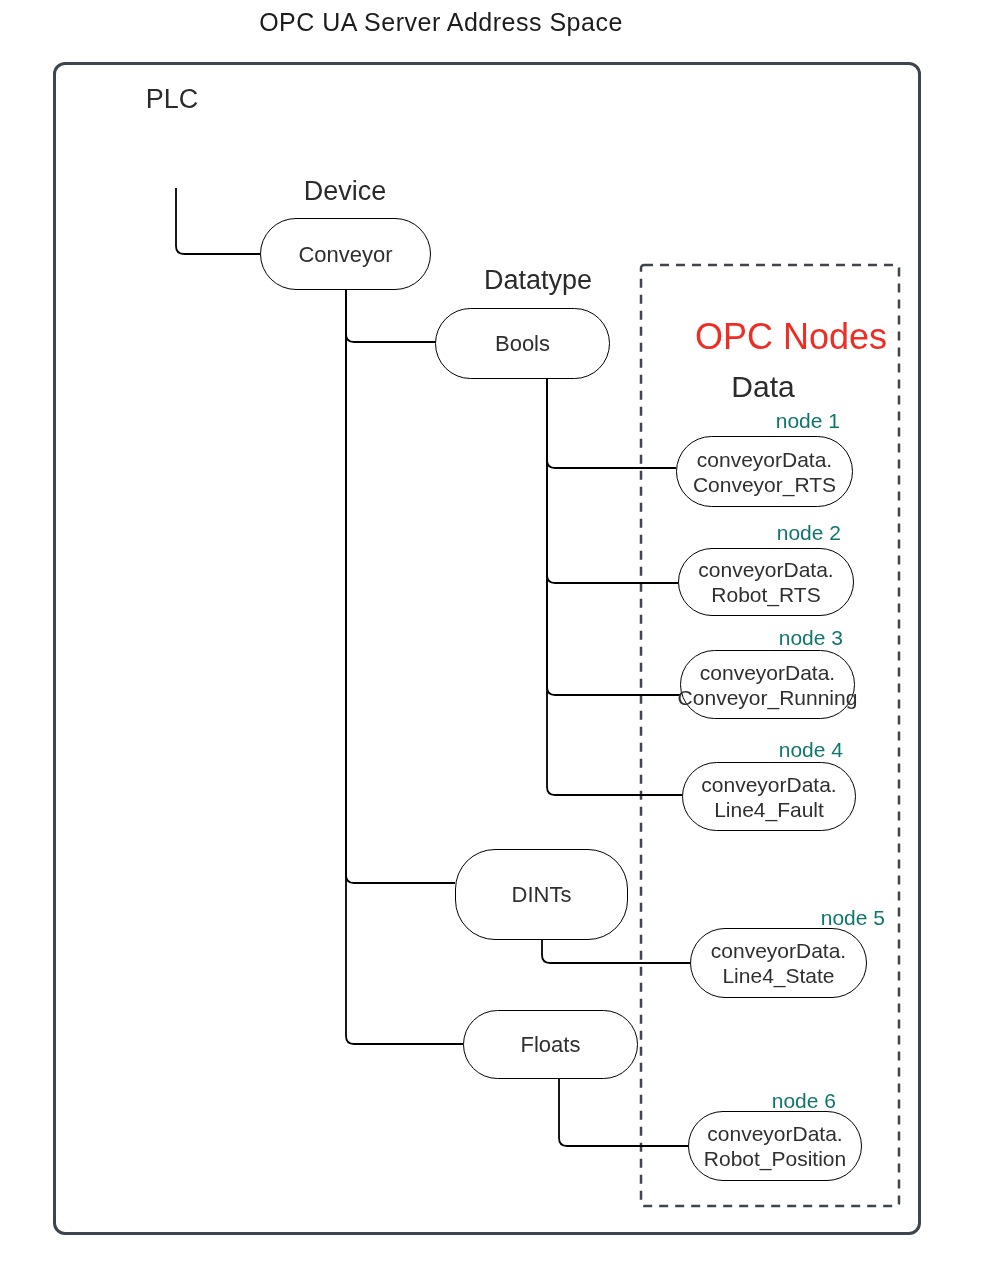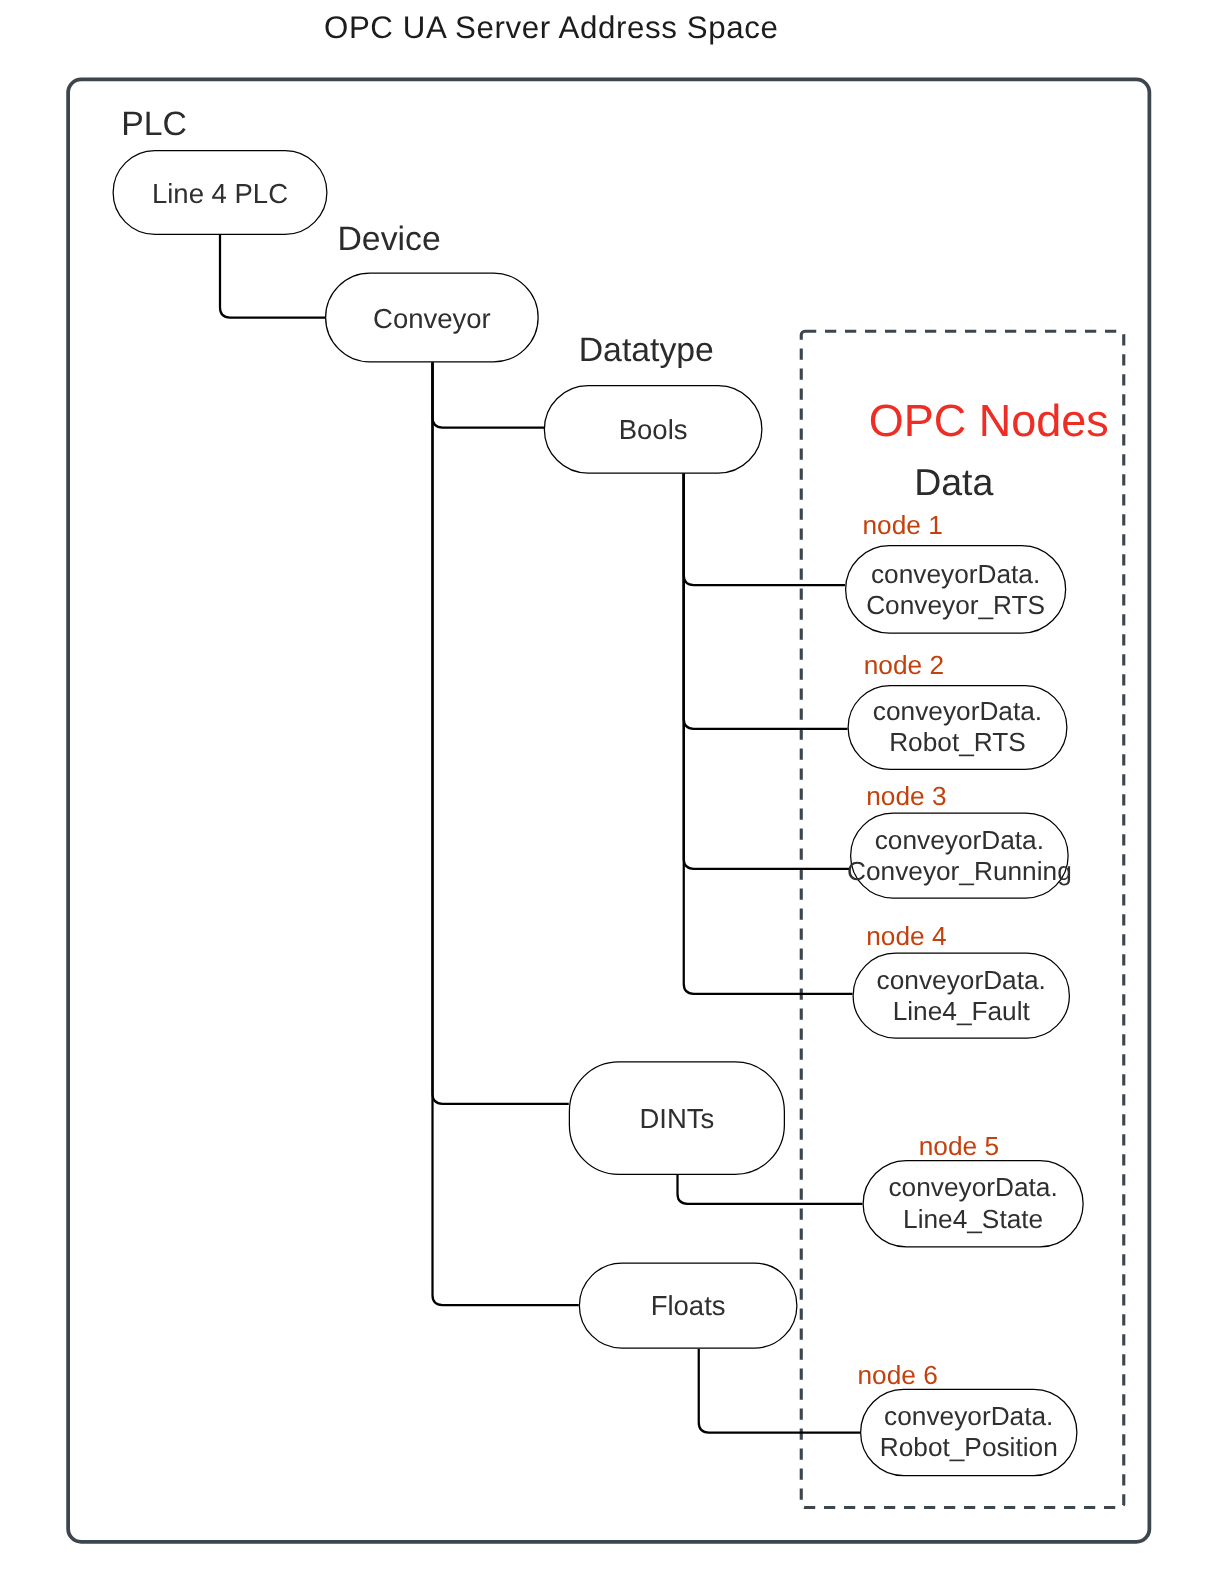--- a/index.html
+++ b/index.html
@@ -3,24 +3,24 @@
 <meta charset="utf-8">
 <style>
   html,body{margin:0;padding:0;background:#ffffff;}
   body{width:982px;height:1265px;font-family:"Liberation Sans","DejaVu Sans",sans-serif;}
   .canvas{position:relative;width:982px;height:1265px;background:#ffffff;overflow:hidden;}
   .title{position:absolute;top:8px;left:0;width:882px;text-align:center;
          font-size:25px;color:#1c1c1c;letter-spacing:0.5px;}
   .outer-box{position:absolute;left:53px;top:62px;width:868px;height:1173px;
              border:3px solid #3d454e;border-radius:12px;box-sizing:border-box;}
   .wires{position:absolute;left:0;top:0;width:982px;height:1265px;}
-  .glabel{position:absolute;text-align:left;font-size:27px;color:#2b2b2b;white-space:nowrap;}
+  .glabel{position:absolute;text-align:center;font-size:27px;color:#2b2b2b;white-space:nowrap;}
   .red{color:#ee2d24;font-size:36px;}
   .datalabel{position:absolute;text-align:center;font-size:30px;color:#2b2b2b;white-space:nowrap;}
-  .nlabel{position:absolute;text-align:left;font-size:21px;color:#c2410c;white-space:nowrap;}
+  .nlabel{position:absolute;text-align:right;font-size:21px;color:#0f766e;white-space:nowrap;}
   .oval{position:absolute;background:#ffffff;border:1.5px solid #000000;border-radius:40px;
         display:flex;flex-direction:column;align-items:center;justify-content:center;
         box-sizing:border-box;font-size:22px;color:#2f2f2f;text-align:center;}
   .oval span{white-space:nowrap;line-height:25px;}
 </style>
 </head>
 <body>
 
 <div class="canvas">
 
@@ -41,23 +41,20 @@
     <path d="M542,919 V955 Q542,963 550,963 H690" stroke="#000" stroke-width="1.8"></path>
     <path d="M559,1079 V1138 Q559,1146 567,1146 H688" stroke="#000" stroke-width="1.8"></path>
   </svg>
 
   <div class="glabel" style="left:97px;top:84px;width:150px">PLC</div>
   <div class="glabel" style="left:270px;top:176px;width:150px">Device</div>
   <div class="glabel" style="left:463px;top:265px;width:150px">Datatype</div>
   <div class="glabel red" style="left:695px;top:316px;width:150px">OPC Nodes</div>
   <div class="datalabel" style="left:688px;top:370px;width:150px">Data</div>
 
-  <div class="oval" style="left:90px;top:120px;width:172px;height:68px">
-    <span>Line 4 PLC</span>
-  </div>
   <div class="oval" style="left:260px;top:218px;width:171px;height:72px">
     <span>Conveyor</span>
   </div>
   <div class="oval" style="left:435px;top:308px;width:175px;height:71px">
     <span>Bools</span>
   </div>
   <div class="oval" style="left:455px;top:849px;width:173px;height:91px">
     <span>DINTs</span>
   </div>
   <div class="oval" style="left:463px;top:1010px;width:175px;height:69px">

